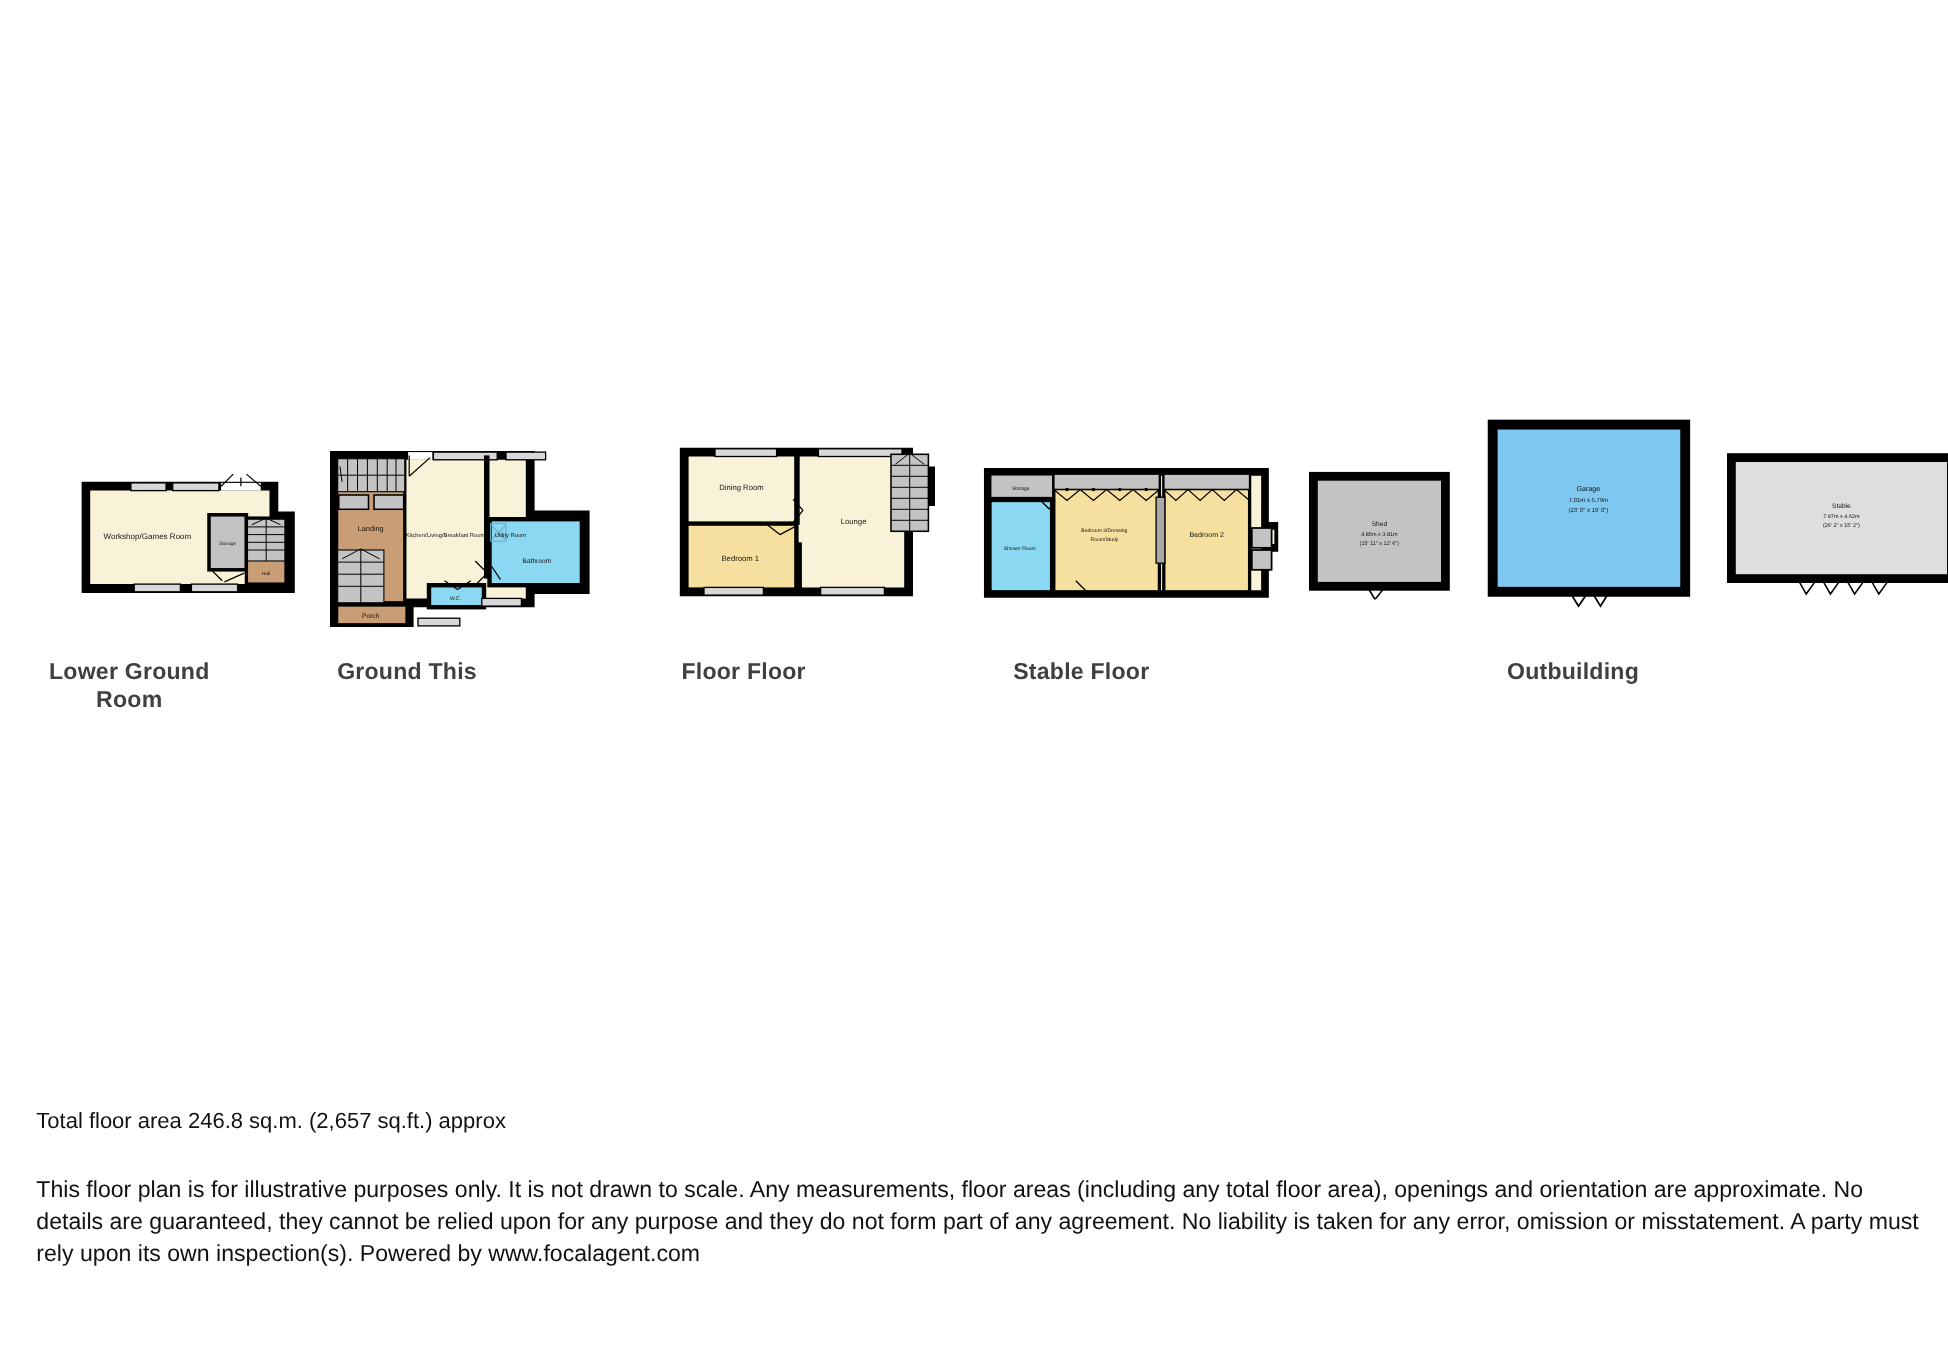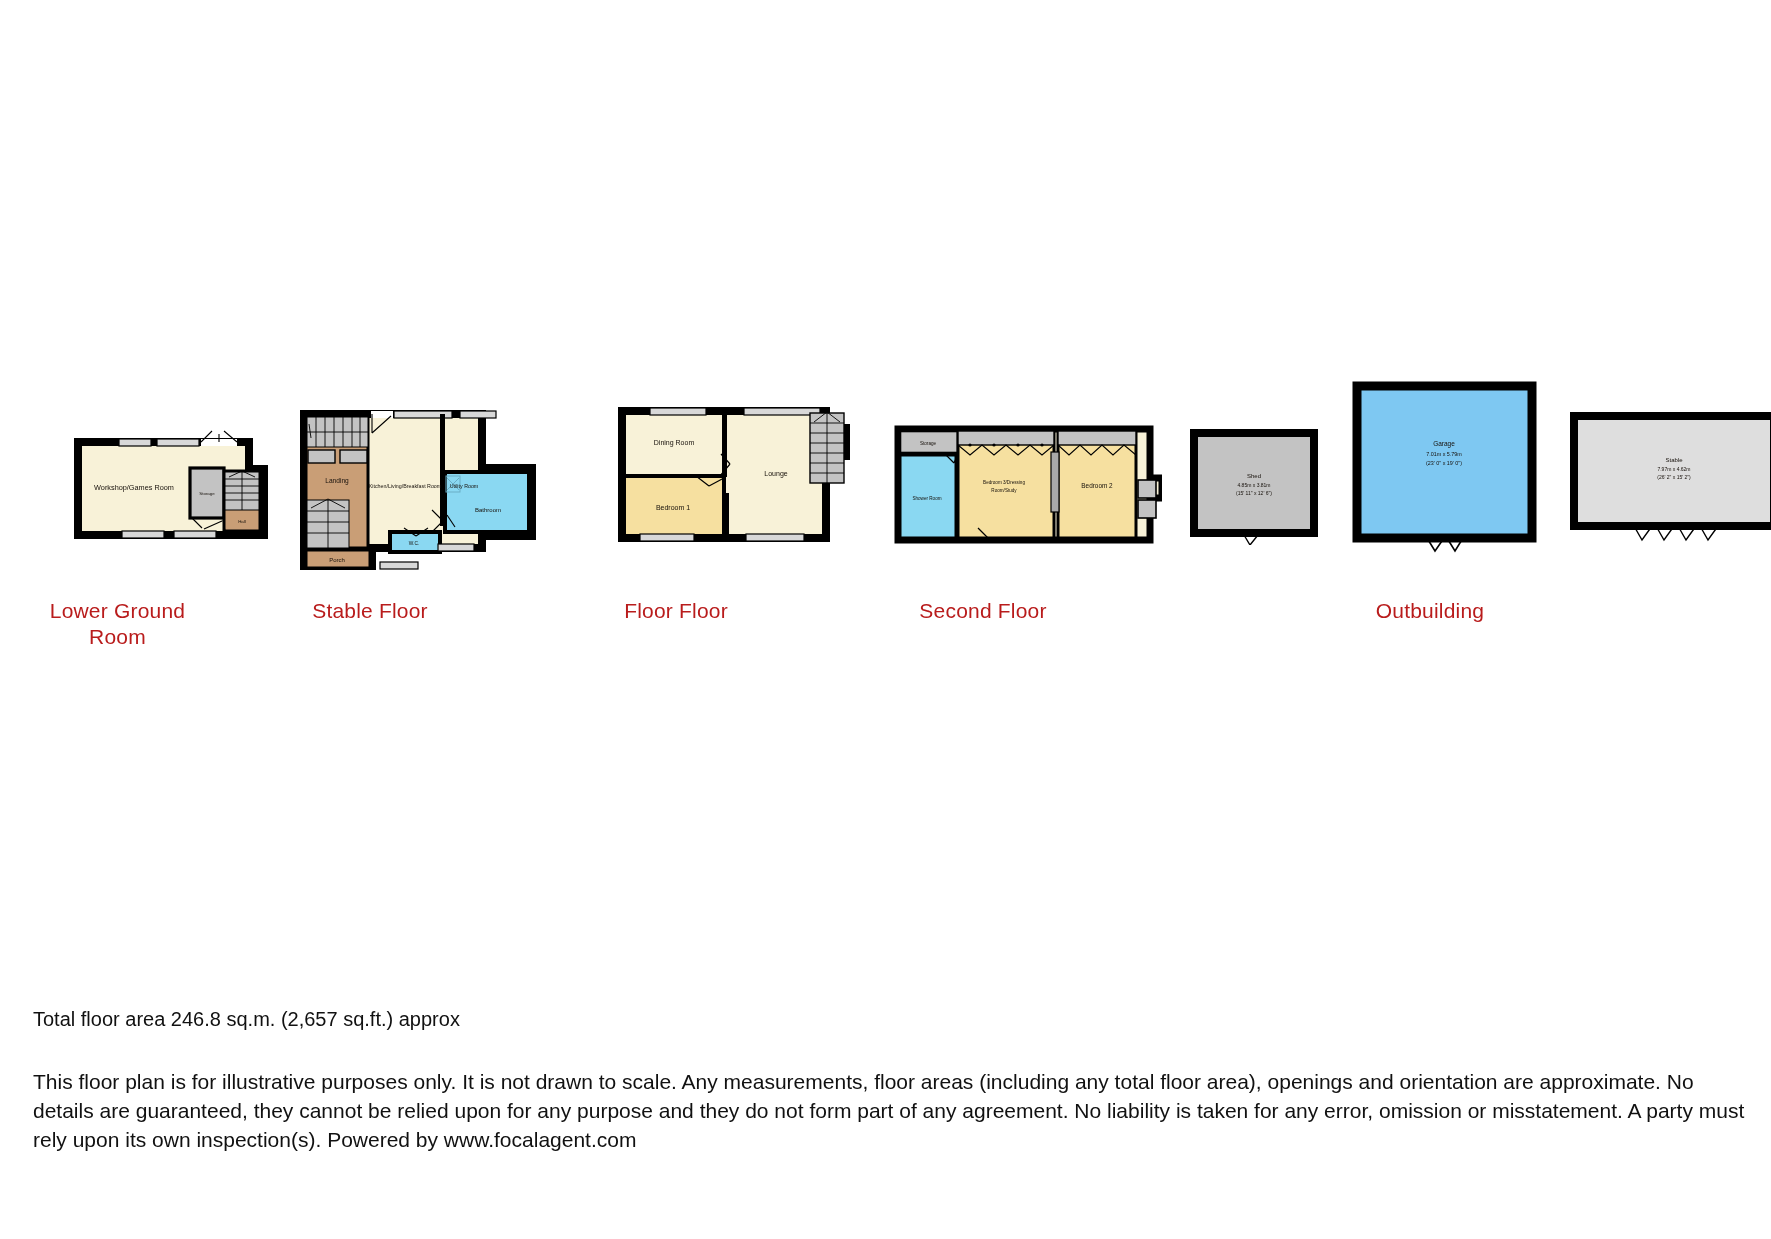--- a/index.html
+++ b/index.html
@@ -14,23 +14,23 @@
     position: relative;
     width: 1771px;
     height: 1239px;
     background: #fff;
   }
   
   .plan-block { position: absolute; padding-left: 44px; }
   .plan-title {
     position: absolute;
     text-align: center;
-    font-weight: normal;
+    font-weight: bold;
     font-size: 21px;
-    color: #b91c1c;
+    color: #404040;
     line-height: 1.22;
     letter-spacing: .2px;
   }
 
   
   .total-area {
     position: absolute;
     left: 33px;
     top: 1008px;
     font-size: 20px;
@@ -145,21 +145,21 @@
 
       <text class="rm-label" x="45" y="83" text-anchor="middle" font-size="6.6">Landing</text>
       <text class="rm-label" x="45" y="162" text-anchor="middle" font-size="6">Porch</text>
       <text class="rm-label" x="113" y="88" text-anchor="middle" font-size="5.3">Kitchen/Living/Breakfast Room</text>
       <text class="rm-label" x="172" y="88" text-anchor="middle" font-size="5.3">Utility Room</text>
       <text class="rm-label" x="196" y="112" text-anchor="middle" font-size="6">Bathroom</text>
       <text class="rm-label" x="122" y="145" text-anchor="middle" font-size="4.8">W.C.</text>
     </svg>
   </div>
   <div class="plan-title" style="left:248px; top:598px; width:244px;">
-    <div>Stable Floor</div>
+    <div>Ground This</div>
   </div>
 
   <div class="plan-block" style="left:570px; top:398px; width:260px; height:150px;">
     <svg width="260" height="150" viewBox="0 0 260 150">
       <path d="M8 13 L212 13 L212 30 L232 30 L232 58 L212 58 L212 55 L212 140 L8 140 Z" fill="#f8f2d8" stroke="#000" stroke-width="8" stroke-linejoin="miter"></path>
 
       <rect x="10" y="78" width="100" height="60" fill="#f6e0a0" stroke="#000" stroke-width="4"></rect>
 
       <rect x="108" y="13" width="5" height="66" fill="#000"></rect>
       <rect x="110" y="95" width="5" height="45" fill="#000"></rect>
@@ -217,21 +217,21 @@
       <path d="M86 108 L96 118" stroke="#000" stroke-width="1.2" fill="none"></path>
 
       <text class="rm-label" x="36" y="25" text-anchor="middle" font-size="4.6">Storage</text>
       <text class="rm-label" x="35" y="80" text-anchor="middle" font-size="4.6">Shower Room</text>
       <text class="rm-label" x="112" y="64" text-anchor="middle" font-size="4.6">Bedroom 3/Dressing</text>
       <text class="rm-label" x="112" y="72" text-anchor="middle" font-size="4.6">Room/Study</text>
       <text class="rm-label" x="205" y="68" text-anchor="middle" font-size="6.4">Bedroom 2</text>
     </svg>
   </div>
   <div class="plan-title" style="left:848px; top:598px; width:270px;">
-    <div>Second Floor</div>
+    <div>Stable Floor</div>
   </div>
 
   <div class="plan-block" style="left:1142px; top:425px; width:140px; height:120px;">
     <svg width="140" height="120" viewBox="0 0 140 120">
       <rect x="8" y="8" width="120" height="100" fill="#c3c3c3" stroke="#000" stroke-width="8"></rect>
       <path d="M58 110 L64 120 L72 110" stroke="#000" stroke-width="1.4" fill="none"></path>
       <text class="rm-label" x="68" y="53" text-anchor="middle" font-size="6">Shed</text>
       <text class="rm-label" x="68" y="62" text-anchor="middle" font-size="5">4.85m x 3.81m</text>
       <text class="rm-label" x="68" y="70" text-anchor="middle" font-size="5">(15' 11" x 12' 6")</text>
     </svg>

